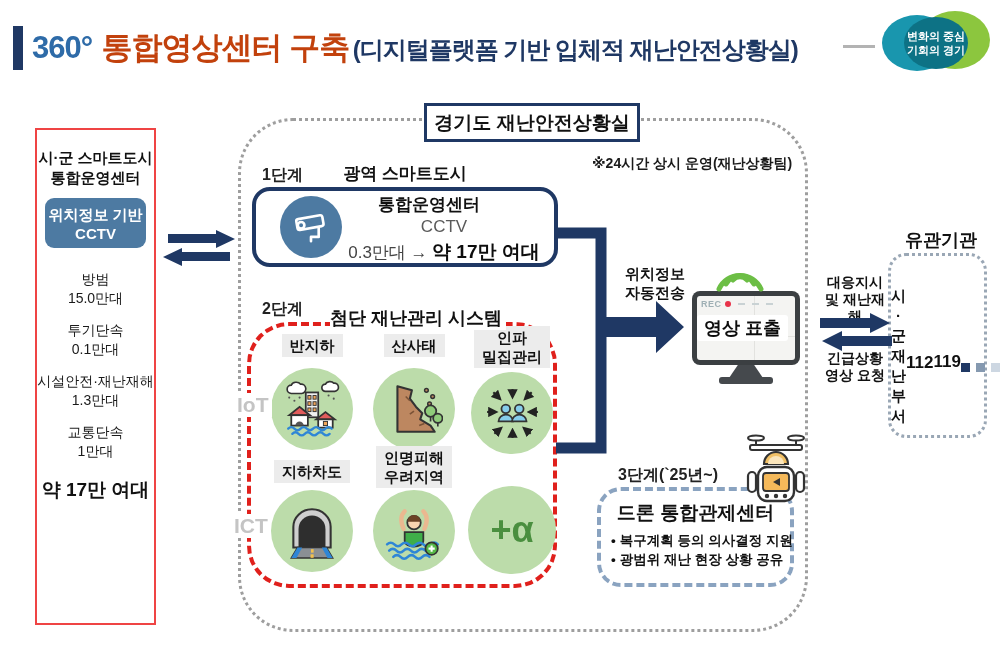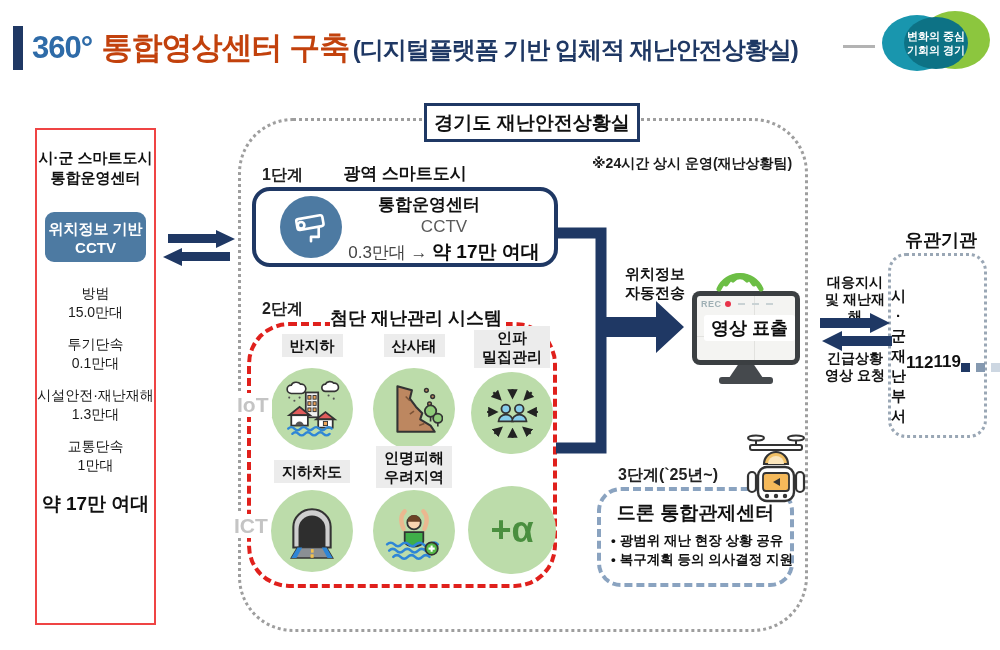--- a/index.html
+++ b/index.html
@@ -17,21 +17,21 @@
   .blob{position:absolute;border-radius:50%;}
   .blob-left{left:0;top:4px;width:70px;height:56px;background:#1996ae;}
   .blob-right{right:0;top:0;width:70px;height:58px;background:#8cc63e;}
   .blob-mid{left:22px;top:6px;width:64px;height:52px;background:#0d7285;}
   .logo-text{position:absolute;left:0;top:18px;width:100%;text-align:center;color:#fff;
     font-size:11px;font-weight:800;line-height:14px;}
   
   .left-panel{left:35px;top:128px;width:117px;height:493px;border:2px solid #ef4444;background:#fff;
     text-align:center;}
   .lp-title{margin-top:18px;font-size:15px;font-weight:800;line-height:20px;}
-  .lp-badge{margin:24px auto 0;width:101px;height:50px;background:#4d7aa2;border-radius:9px;color:#fff;
+  .lp-badge{margin:10px auto 0;width:101px;height:50px;background:#4d7aa2;border-radius:9px;color:#fff;
     font-size:15px;font-weight:800;line-height:19px;padding-top:7px;box-sizing:border-box;}
   .lp-items{margin-top:22px;}
   .lp-item{font-size:14px;line-height:19px;margin-bottom:13px;color:#1a1a1a;}
   .lp-total{margin-top:16px;font-size:19px;font-weight:800;}
   
   .room{left:238px;top:118px;width:564px;height:508px;border:3px dotted #9e9e9e;border-radius:55px;}
   .room-title{left:424px;top:103px;width:210px;height:33px;background:#fff;border:3px solid #1f3864;
     text-align:center;font-size:19px;font-weight:800;line-height:33px;z-index:4;}
   .note{left:592px;top:155px;font-size:14px;font-weight:600;color:#1a1a1a;}
   .stage-label{font-size:16px;font-weight:600;color:#222;}
@@ -53,21 +53,21 @@
   .cell-label{display:inline-block;background:#ececec;padding:2px 8px;font-size:15px;font-weight:700;line-height:19px;}
   .circle{position:absolute;border-radius:50%;background:#bcdcaa;display:flex;align-items:center;justify-content:center;z-index:1;}
   .plus-alpha{font-size:36px;font-weight:800;color:#4a8f3f;}
   
   .flow-svg{left:548px;top:220px;width:150px;height:245px;z-index:1;}
   .transfer{left:615px;top:264px;width:80px;text-align:center;font-size:15px;font-weight:700;line-height:19px;z-index:2;}
   
   .wifi{left:710px;top:264px;width:60px;height:34px;z-index:3;}
   .monitor{left:692px;top:291px;width:108px;height:74px;background:#3b3f42;border-radius:8px;z-index:2;box-sizing:border-box;padding:5px;}
   .screen{position:relative;width:100%;height:100%;background:#f4f4f2;border-radius:3px;overflow:hidden;
-    display:flex;align-items:center;justify-content:flex-end;}
+    display:flex;align-items:center;justify-content:flex-start;}
   .scr-v{position:absolute;left:58%;top:0;width:1px;height:100%;background:#e2e2df;}
   .scr-h{position:absolute;left:0;top:62%;width:100%;height:1px;background:#e2e2df;}
   .rec-row{position:absolute;left:4px;top:3px;display:flex;align-items:center;gap:3px;}
   .rec-txt{font-size:9px;font-weight:800;color:#9fb0b5;letter-spacing:.5px;}
   .rec-dot{width:6px;height:6px;border-radius:50%;background:#e8334a;}
   .rec-dash{width:7px;height:2px;background:#c9d2d4;margin-left:4px;}
   .v-label{background:#fff;border-radius:3px;padding:1px 7px;font-size:18px;font-weight:800;color:#0d0d0d;white-space:nowrap;z-index:2;}
   .stand-neck{left:729px;top:365px;width:34px;height:13px;background:#45494d;
     clip-path:polygon(26% 0,74% 0,100% 100%,0 100%);}
   .stand-base{left:719px;top:377px;width:54px;height:7px;background:#45494d;border-radius:3px;}
@@ -350,24 +350,24 @@
 
   <div class="circle" style="left:468px;top:486px;width:88px;height:88px;">
     <span class="plus-alpha">+α</span>
   </div>
 
   <div class="abs stage-label" style="left:618px;top:465px;">3단계(`25년~)</div>
   <div class="abs s3-box">
     <div class="s3-title">드론 통합관제센터</div>
     <div class="s3-bullets">
       <div class="s3-li">
+        <span class="bdot">•</span><span>복구계획 등의 의사결정 지원</span>
+      </div>
+      <div class="s3-li">
         <span class="bdot">•</span><span>광범위 재난 현장 상황 공유</span>
-      </div>
-      <div class="s3-li">
-        <span class="bdot">•</span><span>복구계획 등의 의사결정 지원</span>
       </div>
     </div>
   </div>
   <svg class="abs drone" viewBox="0 0 60 74">
     <g stroke="#333" stroke-width="2" fill="#fff">
       <line x1="10" y1="6" x2="10" y2="13"></line>
         <line x1="50" y1="6" x2="50" y2="13"></line>
       <ellipse cx="10" cy="6" rx="8" ry="2.6"></ellipse>
         <ellipse cx="50" cy="6" rx="8" ry="2.6"></ellipse>
       <rect x="4" y="13" width="52" height="5" rx="2"></rect>

